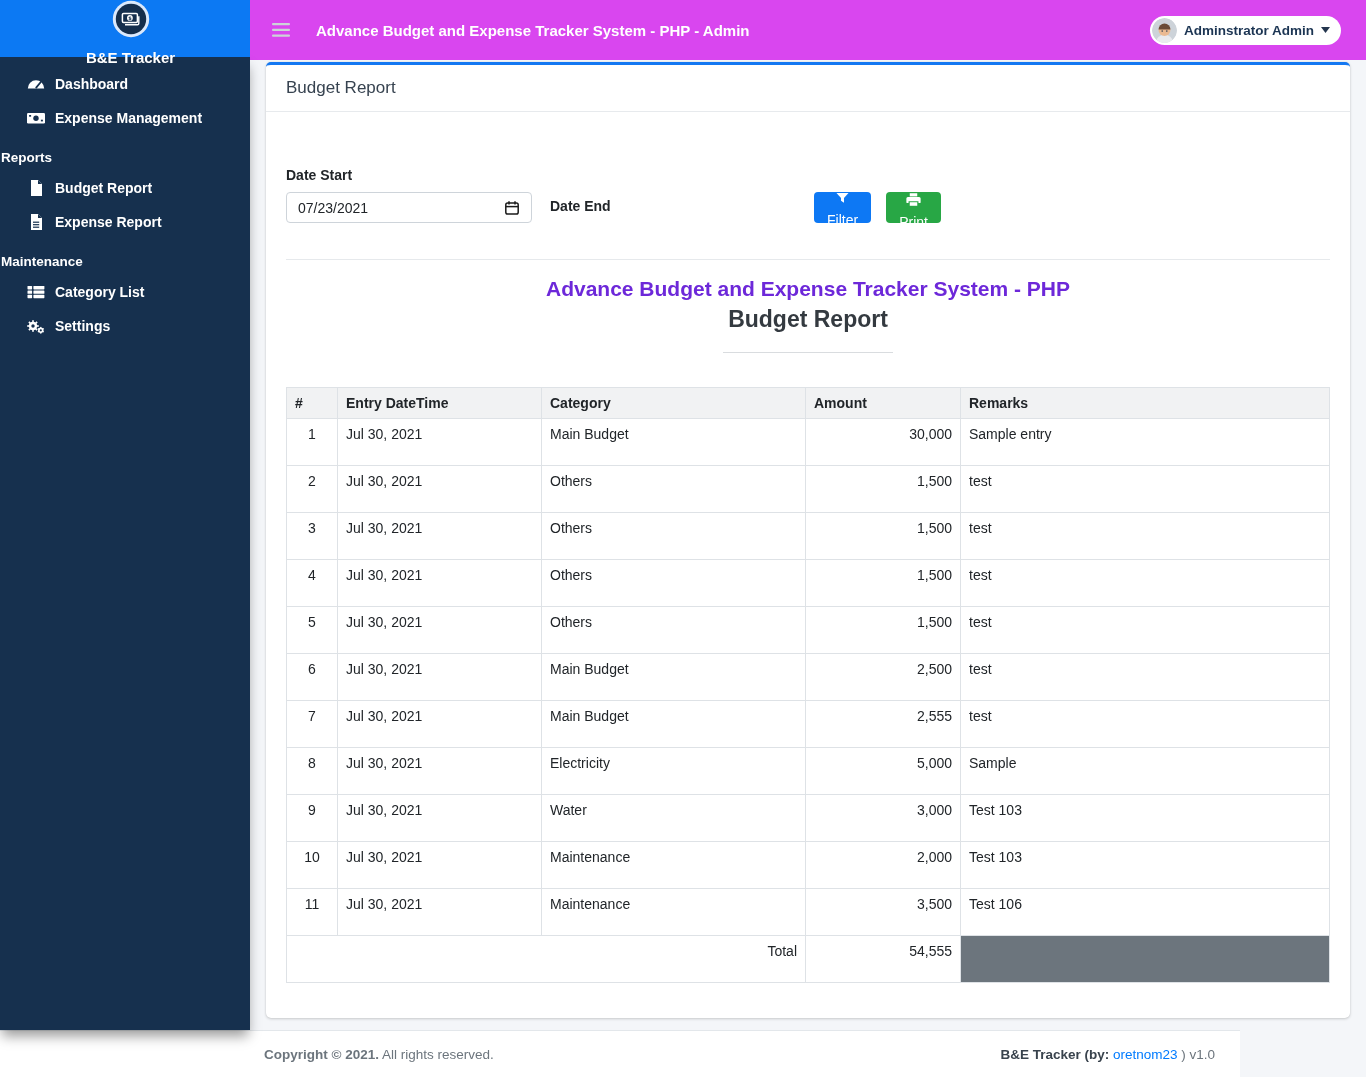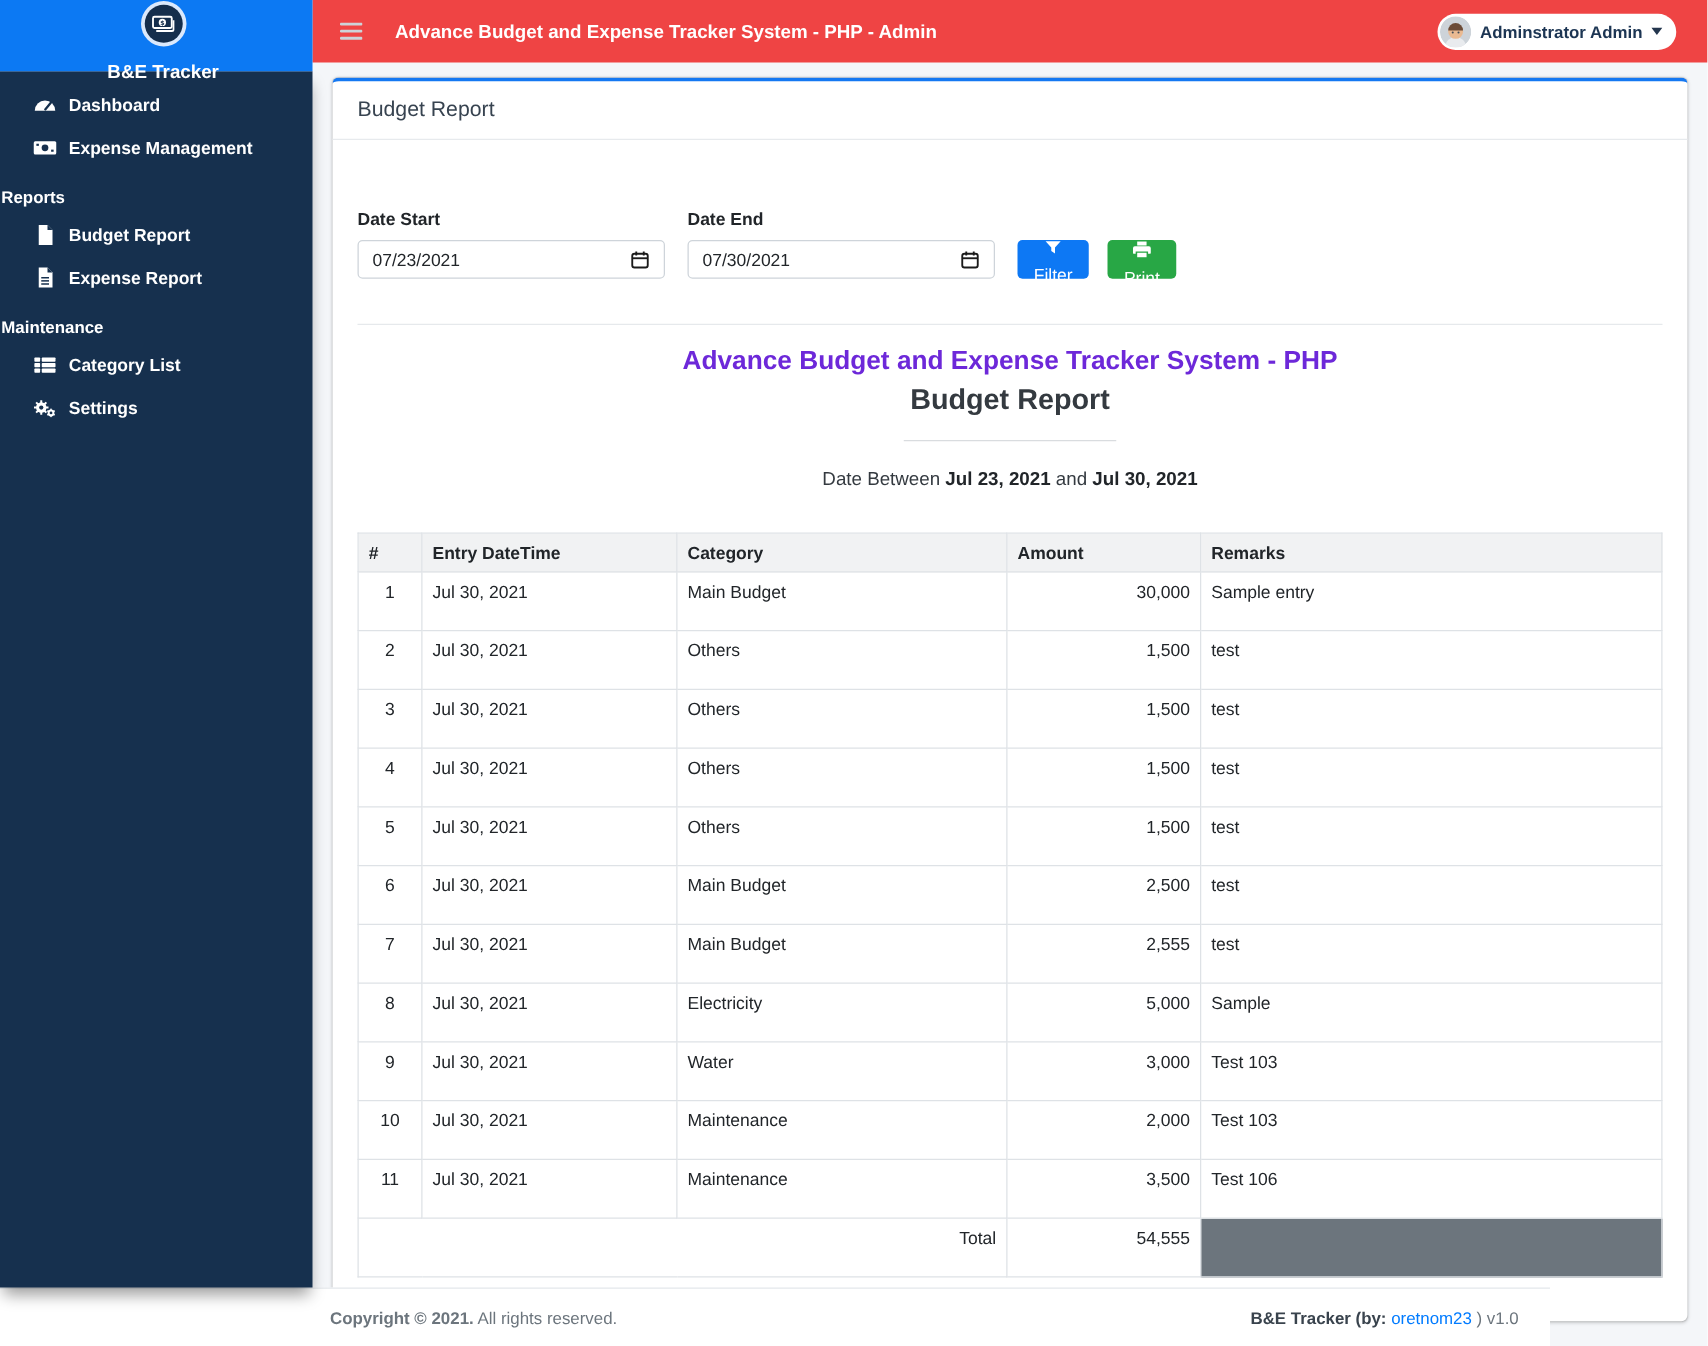--- a/index.html
+++ b/index.html
@@ -3,22 +3,22 @@
 <meta charset="utf-8">
 <style>
   * { margin:0; padding:0; box-sizing:border-box; }
   html,body { width:1366px; height:1077px; }
   body {
     font-family:"Liberation Sans","DejaVu Sans",sans-serif;
     background:#f4f6f9; color:#212529; overflow:hidden; position:relative;
   }
   
   .navbar {
-    position:absolute; left:250px; top:0; width:1116px; height:50px;
-    background:#ef4444; display:flex; align-items:center;
+    position:absolute; left:250px; top:0; width:1116px; height:60px;
+    background:#d946ef; display:flex; align-items:center;
     padding:0 25px 0 22px;
   }
   .hamburger { display:flex; cursor:pointer; }
   .nav-title { color:#fff; font-size:15px; font-weight:600; margin-left:26px; }
   .user-pill {
     margin-left:auto; background:#fff; border-radius:15px; height:29px;
     display:flex; align-items:center; gap:7px; padding:2px 11px 2px 2px;
     cursor:pointer;
   }
   .user-pill .uname { font-size:13.5px; font-weight:700; color:#1c3553; }
@@ -258,31 +258,20 @@
                   <rect x="1.8" y="3" width="12.4" height="11" rx="1.8"></rect>
                   <line x1="5" y1="1.2" x2="5" y2="4.4"></line>
                     <line x1="11" y1="1.2" x2="11" y2="4.4"></line>
                   <line x1="1.8" y1="6.6" x2="14.2" y2="6.6"></line>
                 </svg>
               </span>
             </div>
           </div>
           <div class="form-group">
             <label>Date End</label>
-            <div class="date-input" role="textbox">
-              <span>07/30/2021</span>
-              <span style="display:flex;">
-                <svg width="16" height="16" viewBox="0 0 16 16" fill="none" stroke="#1b1b1b" stroke-width="1.5">
-                  <rect x="1.8" y="3" width="12.4" height="11" rx="1.8"></rect>
-                  <line x1="5" y1="1.2" x2="5" y2="4.4"></line>
-                    <line x1="11" y1="1.2" x2="11" y2="4.4"></line>
-                  <line x1="1.8" y1="6.6" x2="14.2" y2="6.6"></line>
-                </svg>
-              </span>
-            </div>
           </div>
           <div class="btn-group">
             <button class="btn btn-filter">
               <span style="display:flex;">
                 <svg width="13" height="13" viewBox="0 0 14 14">
                     <path d="M0.5 1 h13 L8.6 6.5 v5.2 L5.4 9.4 V6.5 z" fill="#fff"></path>
                   </svg>
               </span>
               <span>Filter</span>
             </button>
@@ -297,21 +286,20 @@
               <span>Print</span>
             </button>
           </div>
         </div>
       </div>
 
       <div class="report-head">
         <div class="rh1">Advance Budget and Expense Tracker System - PHP</div>
         <div class="rh2">Budget Report</div>
         <hr class="report-hr">
-        <div class="date-between"><span>Date Between </span><b>Jul 23, 2021</b><span> and </span><b>Jul 30, 2021</b></div>
       </div>
 
       <table class="report">
         <colgroup>
             <col style="width:51px">
             <col style="width:204px">
             <col style="width:264px">
             <col style="width:155px">
             <col>
           </colgroup>

